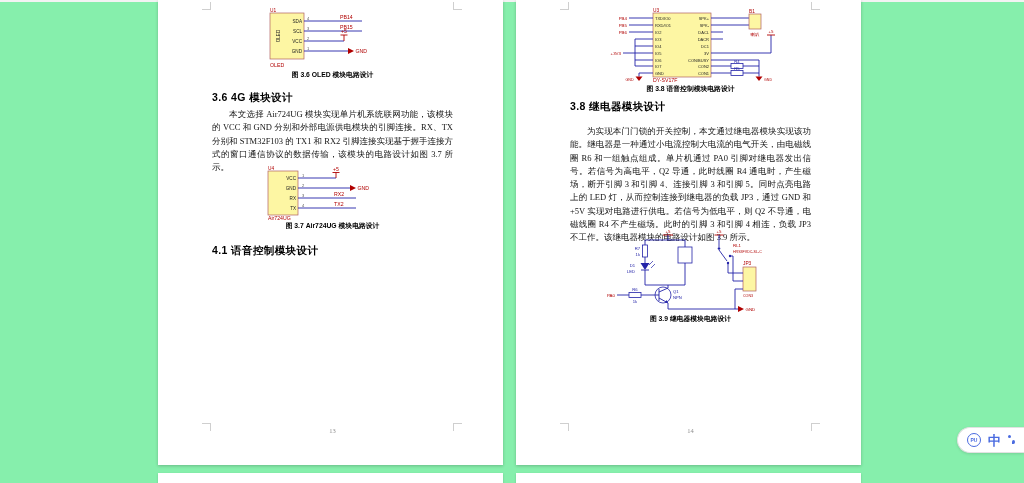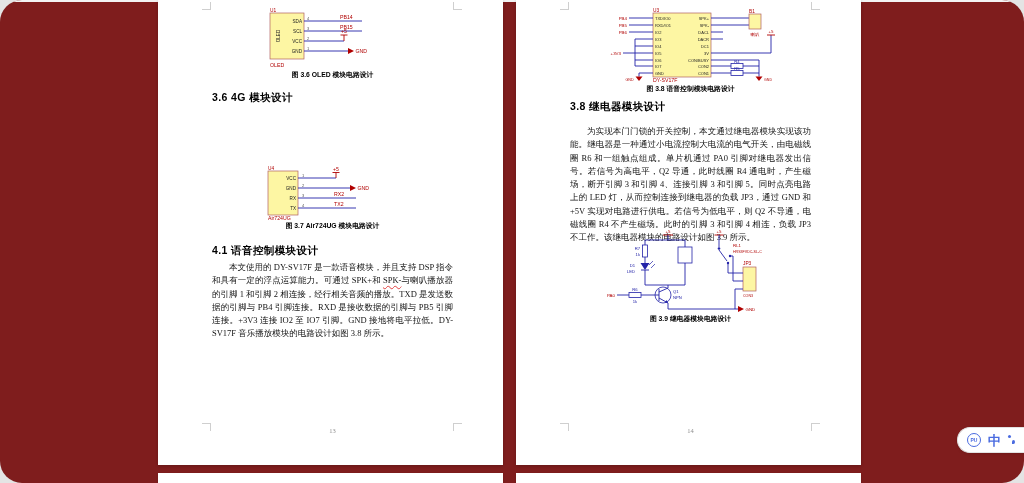--- a/index.html
+++ b/index.html
@@ -1,19 +1,19 @@
 <!DOCTYPE html>
 <html><head>
 <meta charset="utf-8">
 <style>
   * { margin:0; padding:0; box-sizing:border-box; }
   html,body { width:1024px; height:483px; overflow:hidden; }
   body { font-family:"Liberation Serif", serif; background:#e4e4e4; position:relative; }
 
-  .screen { position:absolute; left:0; top:0; width:1024px; height:483px; background:#7f1d1d; overflow:hidden;border-radius:22px; }
+  .screen { position:absolute; left:0; top:0; width:1024px; height:483px; background:#86efac; overflow:hidden; }
   .topline { position:absolute; left:0; top:0; width:1024px; height:2px; background:#f3f3f3; }
 
   .page { position:absolute; top:0; width:345px; height:465px; background:#ffffff;
           box-shadow:0 1px 3px rgba(0,0,0,0.22); }
   .page-left  { left:158px; }
   .page-right { left:516px; }
   .page-next  { position:absolute; top:473px; width:345px; height:10px; background:#ffffff;
                 box-shadow:0 1px 2px rgba(0,0,0,0.18); }
 
   .content { position:absolute; left:54px; top:0; width:241px; height:465px; }
@@ -110,20 +110,21 @@
           <text x="104" y="29" text-anchor="middle" class="net">+5</text>
           <polygon points="108,44 108,50 114,47" class="gndsym"></polygon>
           <text x="115.5" y="49" class="net">GND</text>
 
           <text x="30" y="62.5" class="net">OLED</text>
         </svg>
       </div>
       <div class="cap" style="top:71px;">图 3.6 OLED 模块电路设计</div>
 
       <div class="h3" style="top:91px;">3.6 4G 模块设计</div>
+      <div class="para" style="top:108px;">本文选择 Air724UG 模块实现单片机系统联网功能，该模块的 VCC 和 GND 分别和外部电源供电模块的引脚连接。RX、TX 分别和 STM32F103 的 TX1 和 RX2 引脚连接实现基于握手连接方式的窗口通信协议的数据传输，该模块的电路设计如图 3.7 所示。</div>
 
       <div class="fig" style="top:163px;">
         <svg width="190" height="58" viewBox="0 0 190 58">
           <text x="30" y="6.5" class="ref">U4</text>
           <rect x="30" y="8" width="30" height="44" class="part"></rect>
 
           <text x="58" y="16.5" text-anchor="end" class="pinlbl">VCC</text>
           <text x="58" y="26.5" text-anchor="end" class="pinlbl">GND</text>
           <text x="58" y="36.5" text-anchor="end" class="pinlbl">RX</text>
           <text x="58" y="46.5" text-anchor="end" class="pinlbl">TX</text>
@@ -145,21 +146,20 @@
           <text x="119.5" y="27" class="net">GND</text>
           <text x="96" y="33" class="net">RX2</text>
           <text x="96" y="43" class="net">TX2</text>
 
           <text x="30" y="56.5" class="net">Air724UG</text>
         </svg>
       </div>
       <div class="cap" style="top:222px;">图 3.7 Air724UG 模块电路设计</div>
 
       <div class="h3" style="top:244px;">4.1 语音控制模块设计</div>
-      <div class="para" style="top:261px;"><span>本文使用的 DY-SV17F 是一款语音模块，并且支持 DSP 指令和具有一定的浮点运算能力。可通过 SPK+和 </span><span class="misspell">SPK-</span><span>与喇叭播放器的引脚 1 和引脚 2 相连接，经行相关音频的播放。TXD 是发送数据的引脚与 PB4 引脚连接。RXD 是接收数据的引脚与 PB5 引脚连接。+3V3 连接 IO2 至 IO7 引脚。GND 接地将电平拉低。DY-SV17F 音乐播放模块的电路设计如图 3.8 所示。</span></div>
 
       <div class="pagenum">13</div>
     </div>
   </div>
 
   <div class="page page-right">
     <div class="content">
       <div class="mark tl"></div>
       <div class="mark tr"></div>
       <div class="mark bl"></div>

